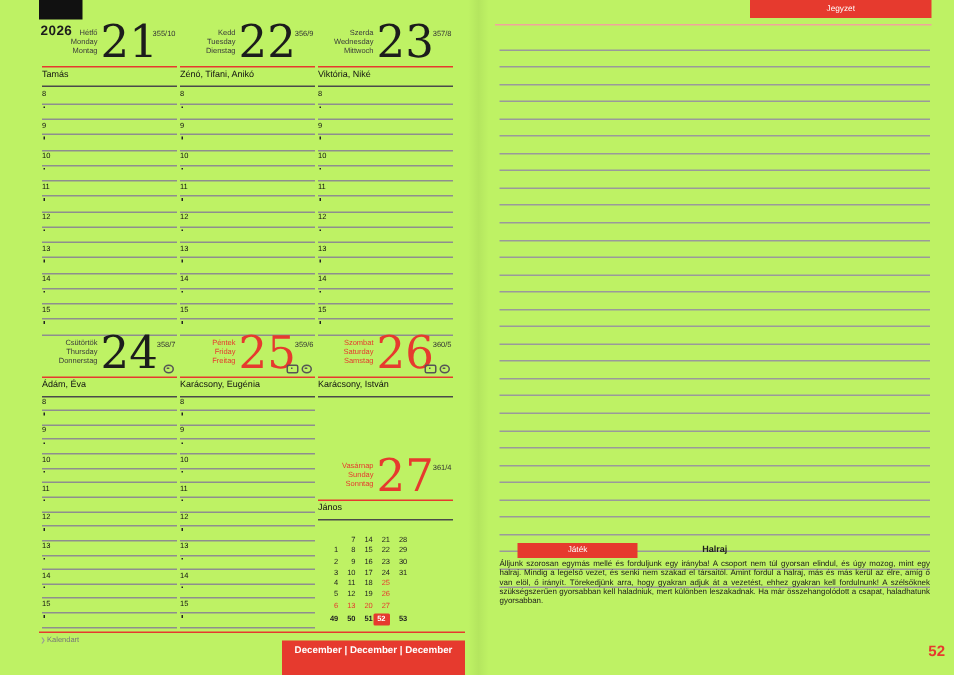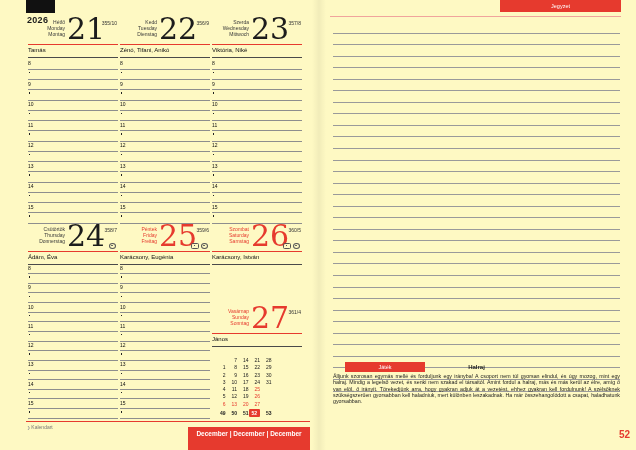--- a/index.html
+++ b/index.html
@@ -1,16 +1,16 @@
 <!DOCTYPE html>
 <html style="--red: #e63a2e;"><head>
 <meta charset="utf-8">
 <style>
   html,body{margin:0;padding:0;background:#fff;}
-  #stage{position:relative;width:636px;height:450px;background:#fef9c3;overflow:hidden;
+  #stage{position:relative;width:636px;height:450px;background:#bef264;overflow:hidden;
          font-family:"Liberation Sans",sans-serif;color:#1c1c1c;}
   
   #gutter{position:absolute;left:312px;top:0;width:14px;height:450px;
           background:linear-gradient(to right,rgba(0,0,0,0)0%,rgba(0,0,0,.05)50%,rgba(0,0,0,0)100%);}
   
   #year-tab{position:absolute;left:26px;top:0;width:29px;height:13px;background:#111;}
   #year{position:absolute;left:27px;top:15px;font-size:9px;font-weight:bold;letter-spacing:.3px;}
   
   .day-col{position:absolute;width:90px;}
   .day-head{position:relative;height:26px;border-bottom:1.4px solid var(--red);}

